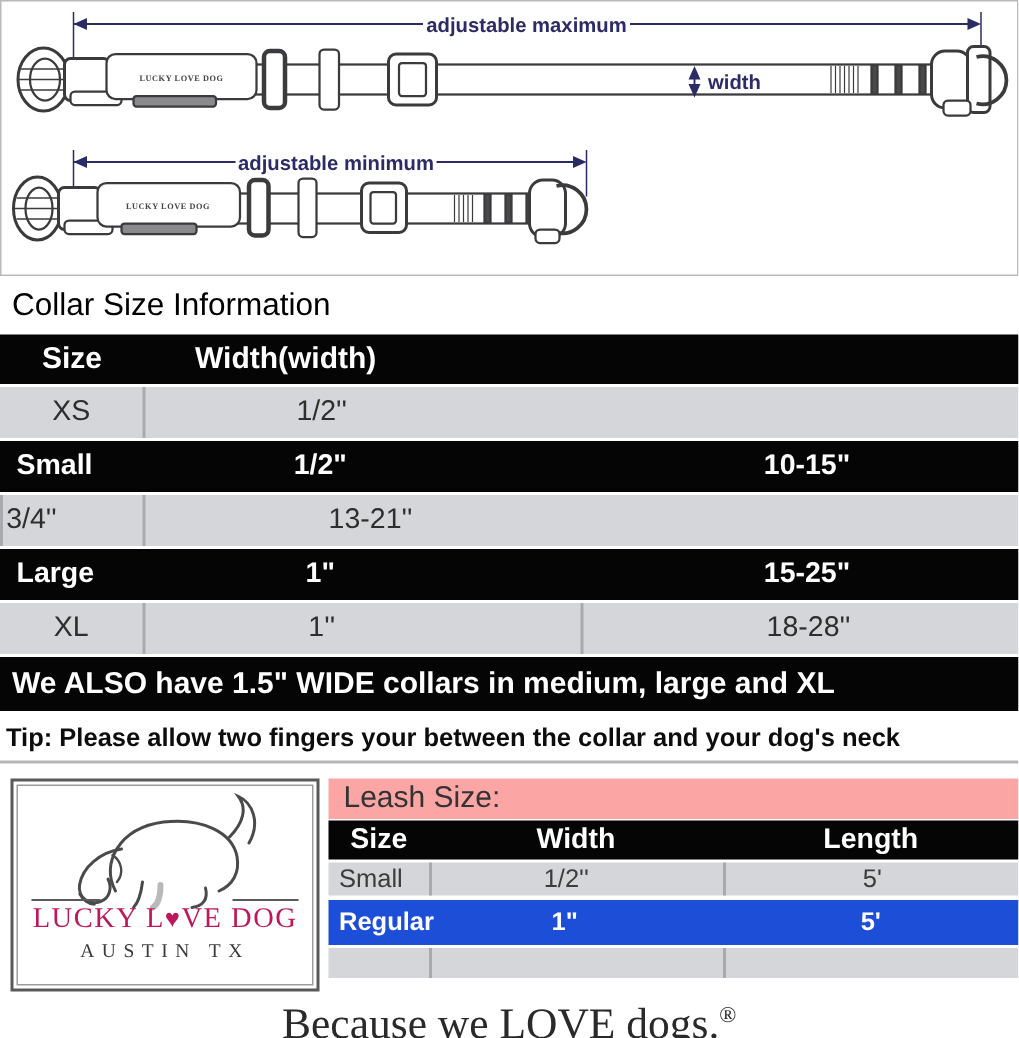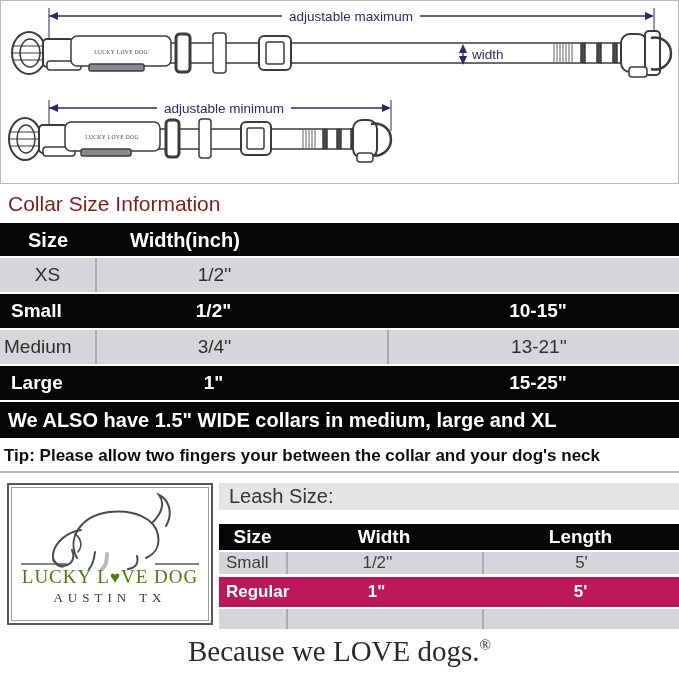--- a/index.html
+++ b/index.html
@@ -1,23 +1,23 @@
 <!DOCTYPE html>
 <html><head>
 <meta charset="utf-8">
 <style>
   html,body{margin:0;padding:0;background:#fff;}
   body{width:679px;height:692px;font-family:"Liberation Sans",sans-serif;overflow:hidden;}
 
   
-  .diagram{height:184px;border:1px solid #b9babc;box-sizing:border-box;background:#fff;}
+  .diagram{height:184px;border:1px solid #b9babc;box-sizing:border-box;background:#fff;font-weight:bold;}
   .diagram svg{display:block;}
 
   
-  .ct-title{height:39px;display:flex;align-items:center;padding-left:8px;font-size:21px;color:#7f1d1d;box-sizing:border-box;}
+  .ct-title{height:39px;display:flex;align-items:center;padding-left:8px;font-size:21px;color:#000000;box-sizing:border-box;}
 
   
   .ct-header{position:relative;height:33px;background:#050505;color:#fff;font-weight:bold;font-size:20px;margin-bottom:2px;}
   .ct-header span{position:absolute;top:50%;transform:translateY(-50%);}
   .ct-h1{left:28px;} .ct-h2{left:130px;} .ct-h3{left:375px;}
 
   .ct-row{display:grid;grid-template-columns:95px 292px 1fr;height:34px;margin-bottom:2px;font-size:19px;}
   .ct-row .c{display:flex;align-items:center;justify-content:center;box-sizing:border-box;}
   .ct-row .c2{padding-right:55px;}
   .ct-row .c3{padding-left:10px;}
@@ -28,35 +28,35 @@
   .ct-row.medium .c1{justify-content:flex-start;padding-left:4px;}
 
   .banner{height:36px;background:#050505;color:#fff;font-weight:bold;font-size:20px;display:flex;align-items:center;padding-left:8px;box-sizing:border-box;margin-bottom:2px;}
   .tip{height:33px;display:flex;align-items:center;padding-left:4px;font-weight:bold;font-size:17px;color:#0d0d0d;border-bottom:2px solid #b5b6b8;box-sizing:border-box;}
 
   
   .bottom{display:flex;margin-top:10px;align-items:flex-start;}
   .logo-box{margin-left:7px;width:198px;height:134px;border:2px solid #58595b;padding:2px;background:#fff;}
   .logo-inner{width:100%;height:100%;border:1px solid #9b9c9e;box-sizing:border-box;display:flex;flex-direction:column;align-items:center;}
   .logo-inner svg{display:block;margin-top:2px;}
-  .brand{font-family:"Liberation Serif",serif;font-size:19px;letter-spacing:1px;color:#4d7c0f;margin-top:-6px;white-space:nowrap;}
+  .brand{font-family:"Liberation Serif",serif;font-size:19px;letter-spacing:1px;color:#be185d;margin-top:-6px;white-space:nowrap;}
   .brand .heart{font-size:17px;}
   .location{font-family:"Liberation Serif",serif;font-size:13px;letter-spacing:5px;color:#3a3a3a;margin-top:2px;}
 
   .leash{margin-left:6px;width:460px;}
-  .lt-title{height:27px;background:#e5e5e5;display:flex;align-items:center;padding-left:10px;font-size:20px;color:#333;box-sizing:border-box;margin-bottom:14px;}
+  .lt-title{height:27px;background:#fca5a5;display:flex;align-items:center;padding-left:10px;font-size:20px;color:#333;box-sizing:border-box;margin-bottom:1px;}
   .lt-header{display:grid;grid-template-columns:67px 196px 1fr;height:26px;background:#050505;color:#fff;font-weight:bold;font-size:19px;margin-bottom:2px;}
   .lt-header .c{display:flex;align-items:center;justify-content:center;}
   .lt-row{display:grid;grid-template-columns:67px 196px 1fr;font-size:17px;}
   .lt-row .c{display:flex;align-items:center;justify-content:center;box-sizing:border-box;}
   .lt-row .c1{justify-content:flex-start;padding-left:7px;}
   .lt-row .c2{padding-right:15px;}
   .lt-row.gray{background:#d4d6d9;color:#3c3c3c;}
   .lt-row.gray .c2,.lt-row.gray .c3{border-left:2px solid #a7abaf;}
-  .lt-row.black{background:#be185d;color:#fff;font-weight:bold;}
+  .lt-row.black{background:#1d4ed8;color:#fff;font-weight:bold;}
   .lt-small{height:22px;margin-bottom:3px;}
   .lt-regular{height:30px;margin-bottom:2px;}
   .lt-empty{height:20px;}
 
   .footer{margin-top:6px;text-align:center;font-family:"Liberation Serif",serif;font-size:29px;color:#2a2a2a;}
   .footer sup{font-size:15px;}
 
   .navy-text{fill:#2b2b66;font-family:"Liberation Sans",sans-serif;font-size:13.5px;}
   .tiny-label{fill:#444;font-family:"Liberation Serif",serif;font-size:5.5px;letter-spacing:.4px;}
 </style>
@@ -156,42 +156,46 @@
       <rect x="356" y="152" width="16" height="9" rx="3"></rect>
     </g>
     <text class="tiny-label" x="111" y="138" text-anchor="middle">LUCKY LOVE DOG</text>
   </svg>
 </div>
 
 <div class="ct-title">Collar Size Information</div>
 
 <div class="ct-header">
   <span class="ct-h1">Size</span>
-  <span class="ct-h2">Width(inch)</span>
+  <span class="ct-h2">Width(width)</span>
 </div>
 
 <div>
   <div class="ct-row gray">
     <div class="c c1">XS</div>
     <div class="c c2">1/2''</div>
   </div>
   <div class="ct-row black">
     <div class="c c1">Small</div>
     <div class="c c2">1/2"</div>
     <div class="c c3">10-15"</div>
   </div>
   <div class="ct-row gray medium">
-    <div class="c c1">Medium</div>
     <div class="c c2">3/4''</div>
     <div class="c c3">13-21''</div>
   </div>
   <div class="ct-row black">
     <div class="c c1">Large</div>
     <div class="c c2">1"</div>
     <div class="c c3">15-25"</div>
+  </div>
+  <div class="ct-row gray">
+    <div class="c c1">XL</div>
+    <div class="c c2">1''</div>
+    <div class="c c3">18-28''</div>
   </div>
 </div>
 
 <div class="banner">We ALSO have 1.5" WIDE collars in medium, large and XL</div>
 <div class="tip">Tip: Please allow two fingers your between the collar and your dog's neck</div>
 
 <div class="bottom">
 
   <div class="logo-box">
     <div class="logo-inner">

